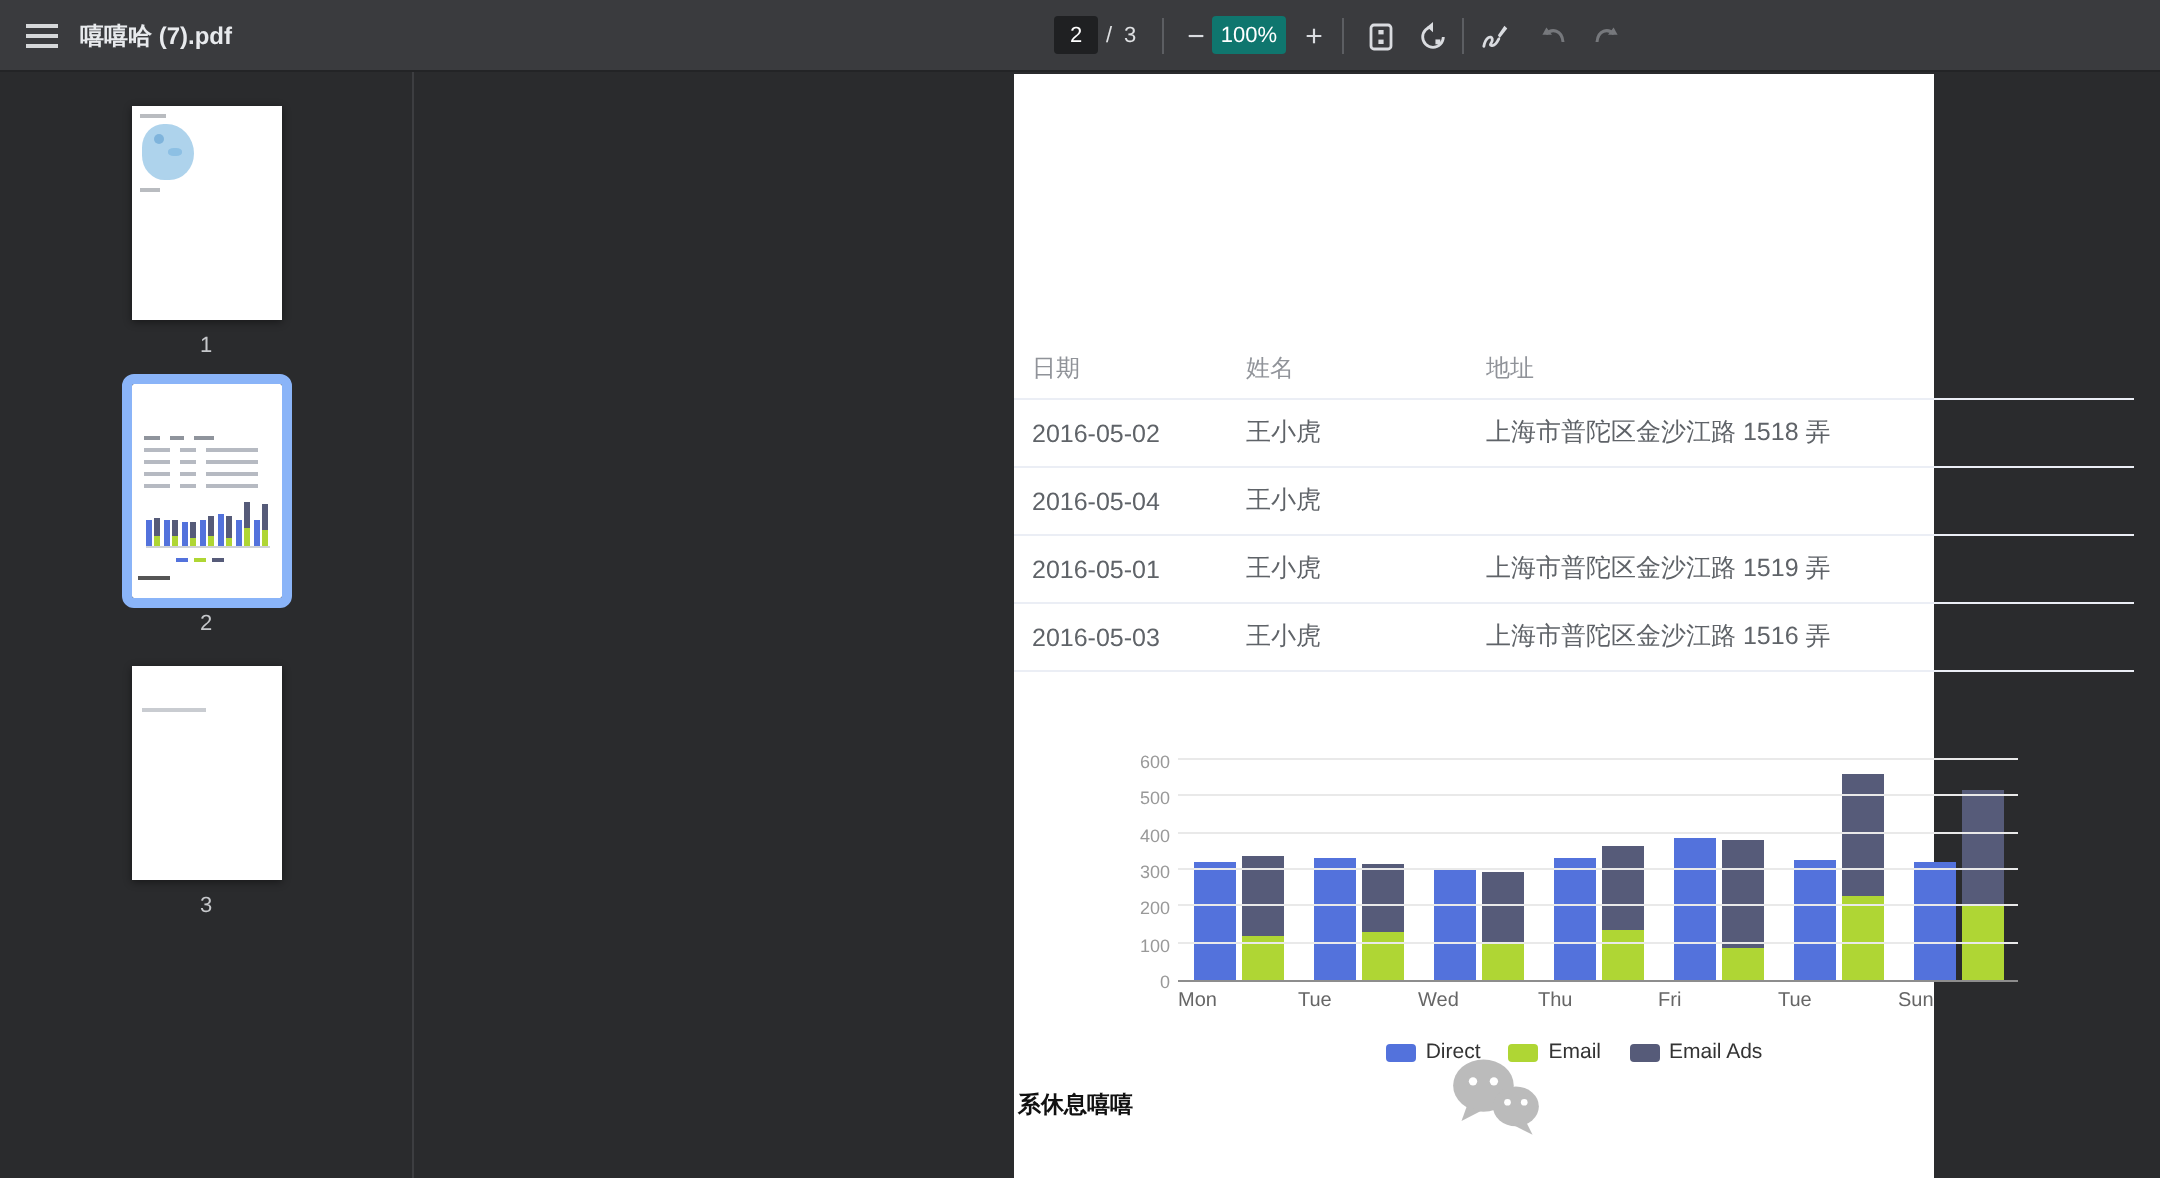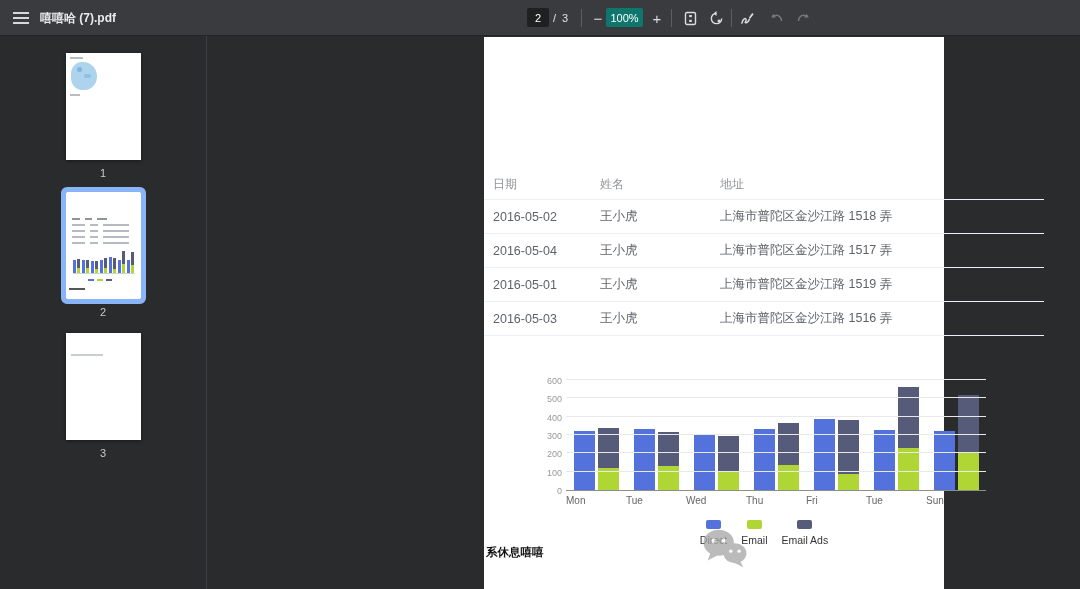--- a/index.html
+++ b/index.html
@@ -48,21 +48,21 @@
   .mini-chart { position:absolute; left:7px; top:56px; width:62px; height:26px;
                 display:flex; align-items:flex-end; border-bottom:1px solid #cfd2d6; }
   .mini-col { flex:1; display:flex; align-items:flex-end; justify-content:center; gap:1px; }
   .mini-bar { width:3px; }
   .mini-stack { width:3px; display:flex; flex-direction:column-reverse; }
   .mini-legend { position:absolute; left:22px; top:87px; display:flex; gap:3px; }
   .mini-legend i { display:block; width:6px; height:2px; }
   .mini-foot { position:absolute; left:3px; top:96px; width:16px; height:2px; background:#555; }
 
   
-  .pdf-page { position:absolute; left:484px; top:37px; width:460px; height:552px; background:#fff; z-index:5; }
+  .pdf-page { position:absolute; left:507px; top:37px; width:460px; height:552px; background:#fff; z-index:5; }
 
   
   .doc-table { position:absolute; left:0; top:133px; width:560px; font-size:12.5px; }
   .tr { display:flex; align-items:center; border-bottom:1px solid #ebeef5; }
   .tr.head { height:30px; color:#909399; font-size:12px; }
   .tr.row  { height:34px; color:#5f6368; }
   .td1 { width:116px; padding-left:9px; }
   .td2 { width:120px; }
   .td3 { flex:1; }
 
@@ -76,21 +76,21 @@
           display:flex; align-items:flex-end; }
   .bar-col { flex:1; display:flex; align-items:flex-end; justify-content:center; gap:3px; height:100%; }
   .bar { width:21px; }
   .stack { width:21px; display:flex; flex-direction:column-reverse; }
   .xlabels { position:absolute; left:28px; top:118px; width:420px; display:flex; }
   .xlabels div { flex:1; text-align:left; font-size:10px; color:#666; }
 
   
   .legend { position:absolute; left:0; top:483px; width:560px; display:flex;
             justify-content:center; gap:14px; }
-  .legend-item { display:flex; align-items:center; gap:5px; font-size:10.5px; color:#333;flex-direction:column; }
+  .legend-item { display:flex; align-items:center; gap:5px; font-size:10.5px; color:#333; }
   .legend-item i { display:block; width:15px; height:9px; border-radius:2px; }
 
   .page-footer-text { position:absolute; left:2px; top:508px; font-size:11.5px;
                       font-weight:bold; color:#111; }
 
   
   .watermark { position:absolute; left:218px; top:490px; display:flex; align-items:center;
                gap:7px; opacity:.75; z-index:10; }
   .watermark .wm-text { font-size:29px; color:#9f9f9f; letter-spacing:1px; white-space:nowrap; }
 </style>
@@ -271,21 +271,20 @@
           <div class="td3">地址</div>
         </div>
         <div class="tr row">
           <div class="td1">2016-05-02</div>
           <div class="td2">王小虎</div>
           <div class="td3">上海市普陀区金沙江路 1518 弄</div>
         </div>
         <div class="tr row">
           <div class="td1">2016-05-04</div>
           <div class="td2">王小虎</div>
-          <div class="td3">上海市普陀区金沙江路 1517 弄</div>
         </div>
         <div class="tr row">
           <div class="td1">2016-05-01</div>
           <div class="td2">王小虎</div>
           <div class="td3">上海市普陀区金沙江路 1519 弄</div>
         </div>
         <div class="tr row">
           <div class="td1">2016-05-03</div>
           <div class="td2">王小虎</div>
           <div class="td3">上海市普陀区金沙江路 1516 弄</div>

